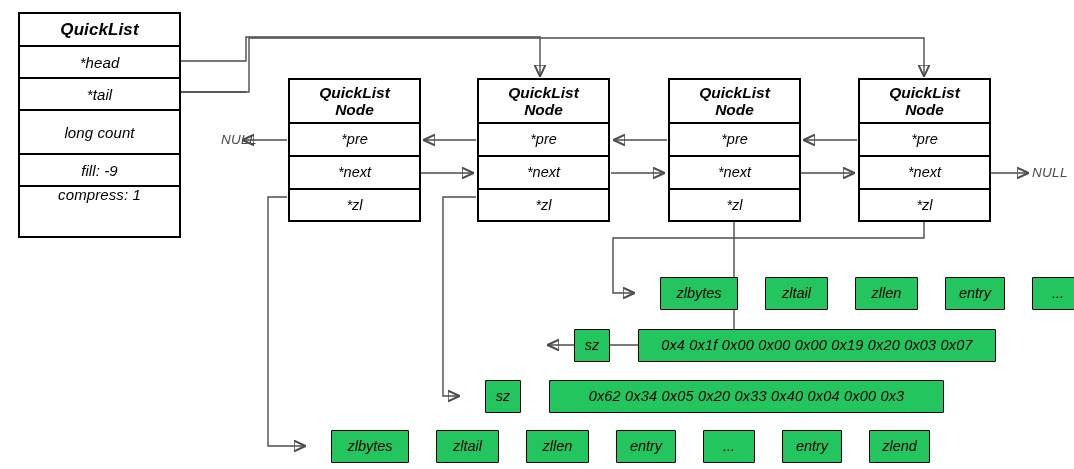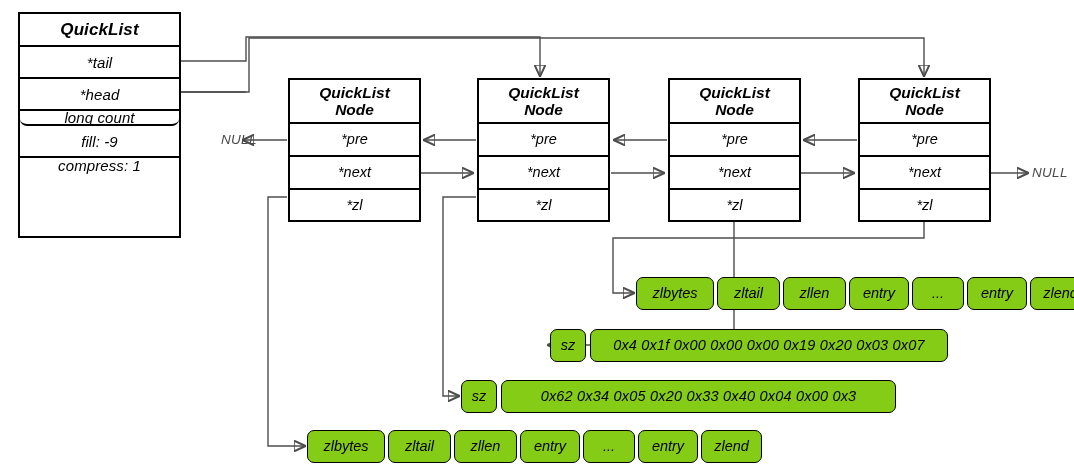--- a/index.html
+++ b/index.html
@@ -65,28 +65,29 @@
     font-weight: bold;
     font-size: 15.5px;
     text-align: center;
     flex-direction: column;
   }
 
   
   .rcell {
     box-sizing: border-box;
     border: 1.6px solid #000;
-    border-radius: 7px;
-    background: #84cc16;
+    border-radius: 1px;
+    background: #22c55e;
     display: flex;
     align-items: center;
     justify-content: center;
     font-size: 14.5px;
     line-height: 1;
     white-space: nowrap;
+    margin-left: 24px;
   }
   .ziplist { display: flex; align-items: stretch; gap: 3px; }
   .szrow   { display: flex; align-items: stretch; gap: 4px; }
   .hexcell { font-size: 14.5px; letter-spacing: 0.2px; }
 
   
   .nulllabel {
     font-size: 13.5px;
     color: #4a4a4a;
     letter-spacing: 0.3px;
@@ -142,23 +143,23 @@
 
     <path d="M476,197 L443,197 L443,396 L459,396" marker-end="url(#ah)"></path>
 
     <path d="M734,219 L734,345 L548,345" marker-end="url(#ah)"></path>
 
     <path d="M924,219 L924,238 L613,238 L613,293 L634,293" marker-end="url(#ah)"></path>
   </svg>
 
   <div class="abs struct" style="left:18px; top:12px; width:163px; height:226px;">
     <div class="row title" style="height:33px;">QuickList</div>
+    <div class="row" style="height:32px;">*head</div>
     <div class="row" style="height:32px;">*tail</div>
-    <div class="row" style="height:32px;">*head</div>
-    <div class="row" style="height:15px;border-radius:7px;">long count</div>
+    <div class="row" style="height:44px;">long count</div>
     <div class="row" style="height:32px;">fill: -9</div>
     <div class="row" style="height:14px;">compress: 1</div>
   </div>
 
   <div class="abs node" style="left:288px; top:78px; width:133px; height:144px;">
     <div class="cell title" style="height:44px;">
       <span>QuickList</span>
       <span>Node</span>
     </div>
     <div class="cell" style="height:33px;">*pre</div>

